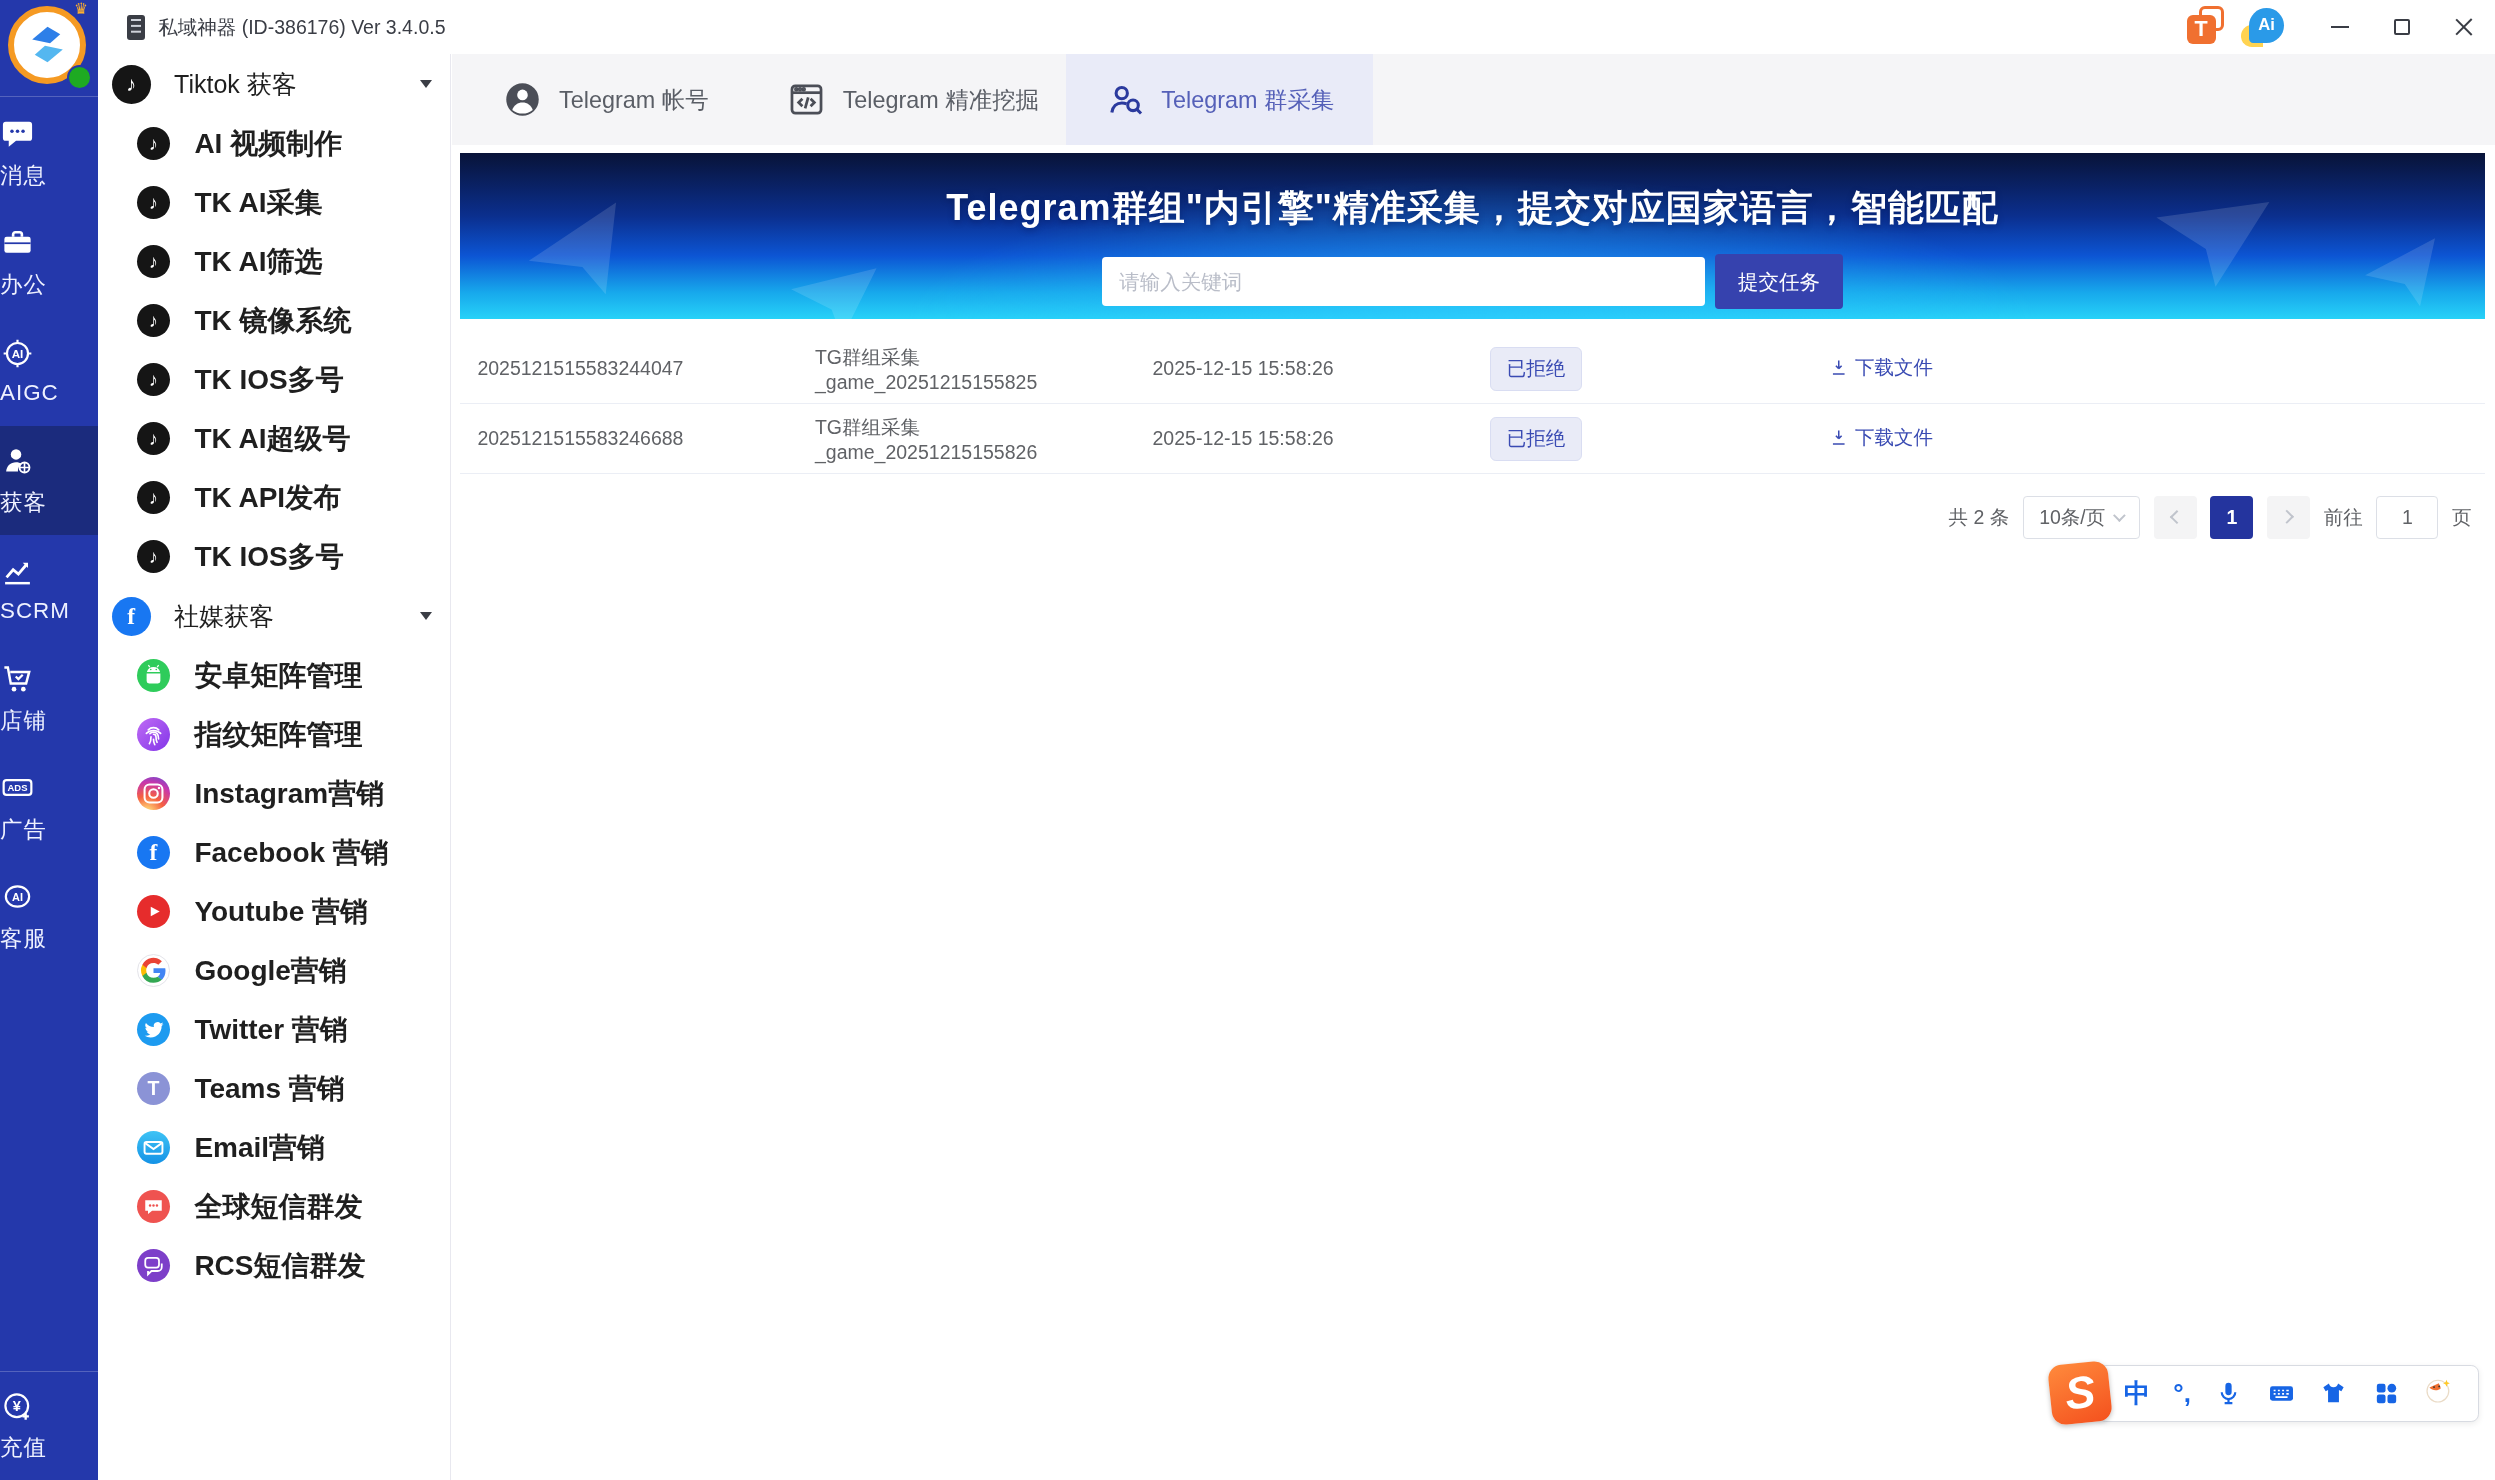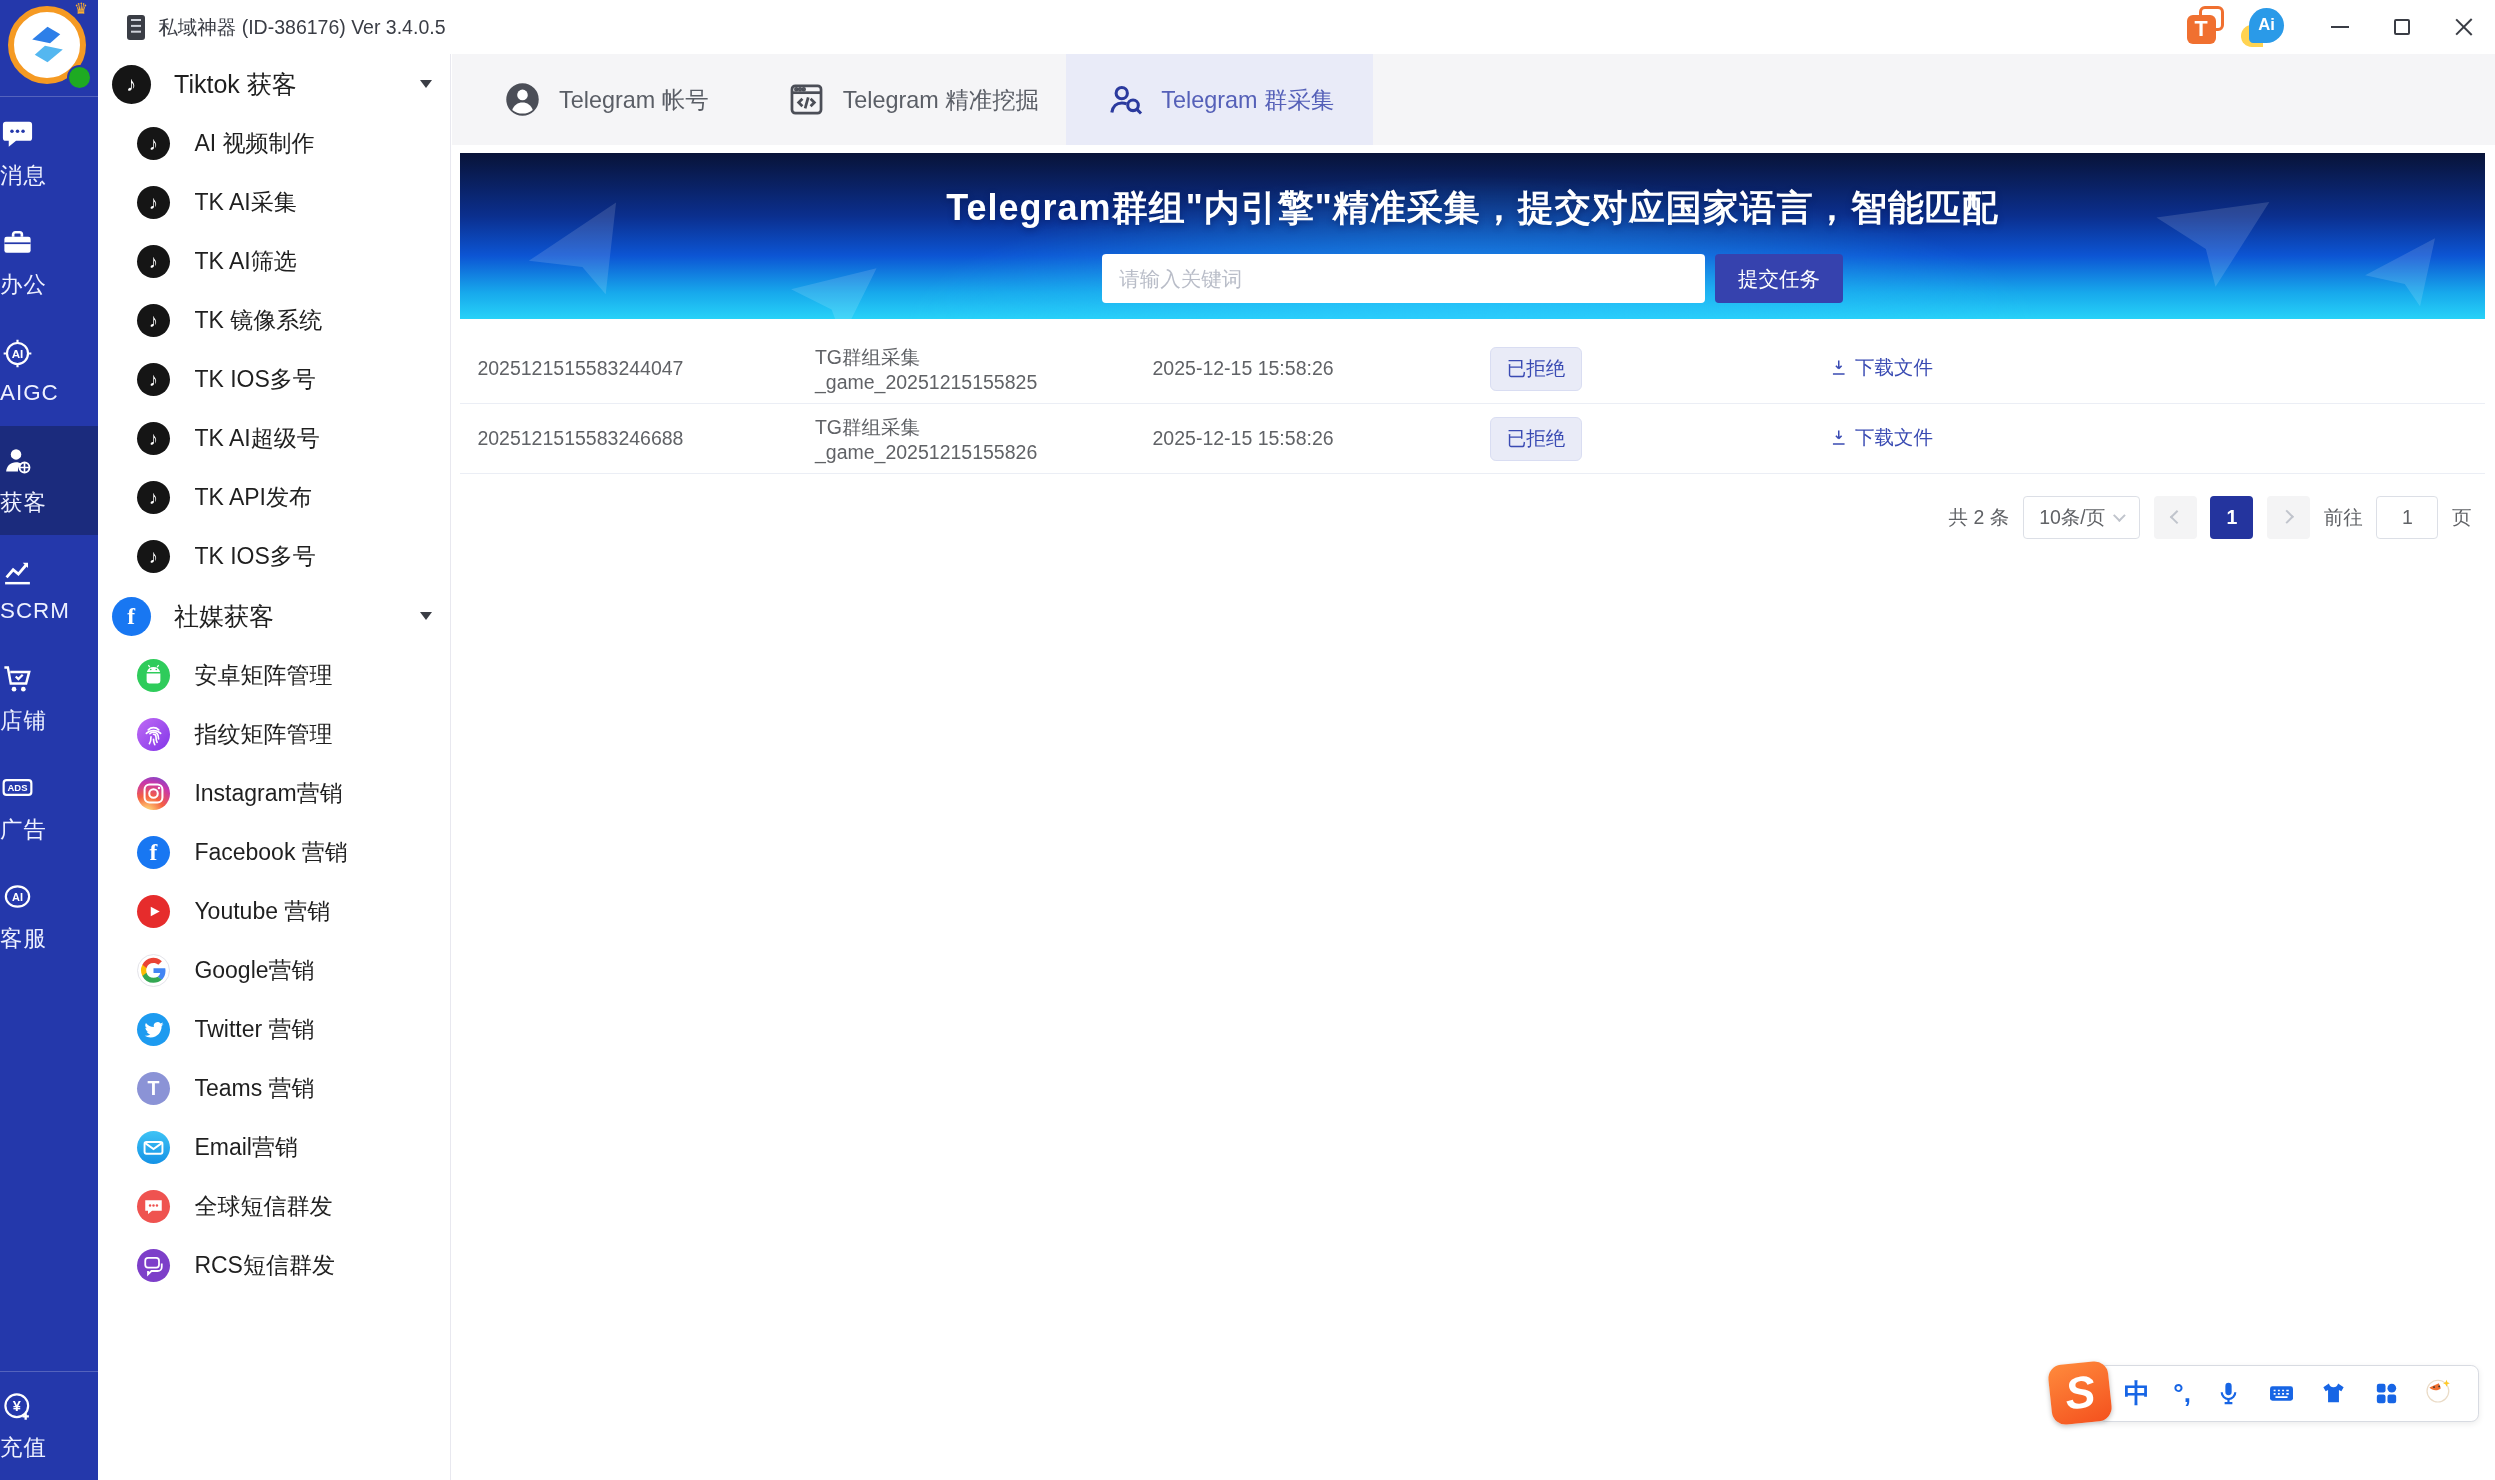--- a/index.html
+++ b/index.html
@@ -37,21 +37,21 @@
   .wb-max { width:15.6px; height:15.6px; border:2px solid #3a3d45; border-radius:2px; }
   .wb-close { position:relative; width:17.6px; height:17.6px; }
   .wb-close:before,.wb-close:after { content:""; position:absolute; left:-2px; top:7.8px; width:21.5px; height:2px; background:#3a3d45; }
   .wb-close:before { transform:rotate(45deg); } .wb-close:after { transform:rotate(-45deg); }
 
   
   .sidebar { position:absolute; left:98px; top:54px; width:353px; bottom:0; background:#fff; border-right:1px solid #e8e8ef; overflow:hidden; z-index:10; }
   .side-group-header { height:60px; display:flex; align-items:center; padding:0 17.6px 0 13.7px; cursor:pointer; }
   .side-group-header .glabel { font-size:25px; color:#1f1f1f; margin-left:23.4px; }
   .side-item { height:59px; display:flex; align-items:center; padding-left:39px; cursor:pointer; }
-  .side-item .ilabel { font-size:23px; color:#1f1f1f; margin-left:24.4px; }
+  .side-item .ilabel { font-size:28px; color:#1f1f1f; margin-left:24.4px;font-weight:bold; }
   .side-item.active { background:#e9ecf8; }
   .side-item.active .ilabel { color:#4253b5; }
   .caret-down { margin-left:auto; width:0; height:0; border-left:6.8px solid transparent; border-right:6.8px solid transparent; border-top:8.8px solid #3a3d45; }
   .ic { width:39px; height:39px; border-radius:50%; flex:0 0 auto; display:flex; align-items:center; justify-content:center; }
   .ic-sm { width:33px; height:33px; }
   .ic svg { width:100%; height:100%; }
   .ic-tiktok { background:#151515; color:#fff; font-size:20.5px; }
   .ic-sm.ic-tiktok { font-size:18.5px; }
   .ic-android { background:#2fcc5b; }
   .ic-finger { background:linear-gradient(135deg,#c06bf5,#8236e8); }
@@ -75,21 +75,21 @@
 
   .banner { position:relative; margin:7.8px 9.8px 0 7.8px; height:166px; overflow:hidden;
     background:
       radial-gradient(40% 130% at 50% 105%, rgba(45,200,255,.6), rgba(45,200,255,0) 70%),
       linear-gradient(180deg,#081338 0%,#0b2f8e 38%,#0c55d4 62%,#17a8ec 84%,#27d2f8 100%); }
   .banner .plane { position:absolute; opacity:.13; fill:#fff; }
   .banner-title { position:relative; text-align:center; color:#fff; font-size:36px; font-weight:bold; margin-top:31px; letter-spacing:1px; text-shadow:0 2px 5.9px rgba(0,20,80,.45); }
   .banner-form { position:relative; display:flex; justify-content:center; align-items:center; gap:10px; margin-top:21.5px; }
   .kw-input { width:603px; height:49px; border:none; border-radius:3.9px; background:#fff; padding:0 17.6px; font-size:20.5px; color:#333; outline:none; font-family:inherit; }
   .kw-input::placeholder { color:#b9bdc8; }
-  .submit-btn { height:49px; padding:0 23.4px; background:#3642ae; color:#fff; border:none; border-radius:3.9px; font-size:20.5px; cursor:pointer; font-family:inherit; }
+  .submit-btn { height:55px; padding:0 23.4px; background:#3642ae; color:#fff; border:none; border-radius:3.9px; font-size:20.5px; cursor:pointer; font-family:inherit; }
 
   .table { margin:15.6px 9.8px 0 7.8px; }
   .thead,.trow { display:grid; grid-template-columns:repeat(6,1fr); align-items:center; }
   .thead { height:49px; background:#fafafa; border-bottom:1px solid #ebeef5; }
   .thead > div { font-size:19.5px; font-weight:bold; color:#5f6368; padding-left:17.6px; }
   .trow { height:70px; border-bottom:1px solid #ebeef5; background:#fff; }
   .trow > div { font-size:19.5px; color:#606266; padding-left:17.6px; }
   .badge { display:inline-block; padding:7.8px 15.6px; background:#e9ebf7; border:1px solid #d9ddf2; border-radius:5.9px; color:#3a4bb3; font-size:19.5px; }
   .dl-link { display:inline-flex; align-items:center; gap:5.9px; color:#3a4bb3; font-size:19.5px; cursor:pointer; }
   .dl-link svg { width:21.5px; height:21.5px; }

